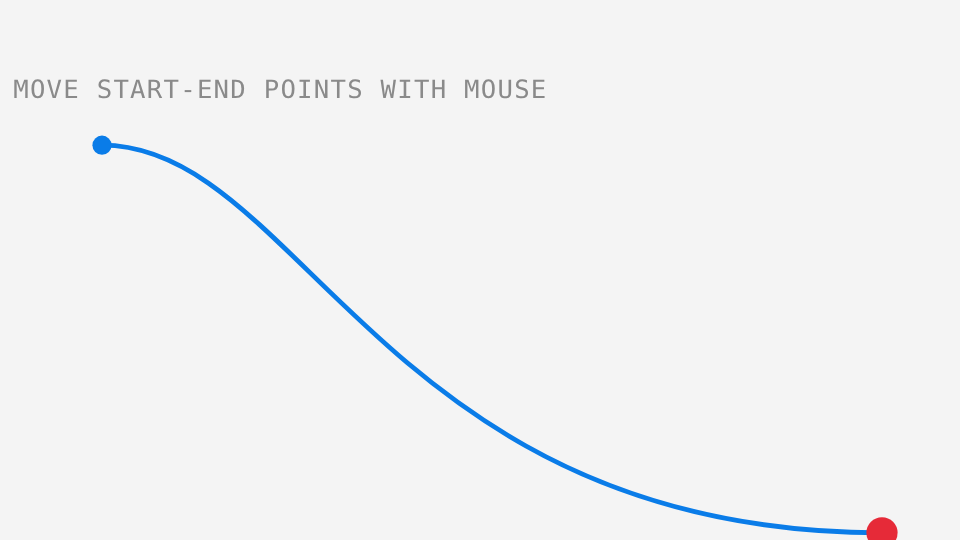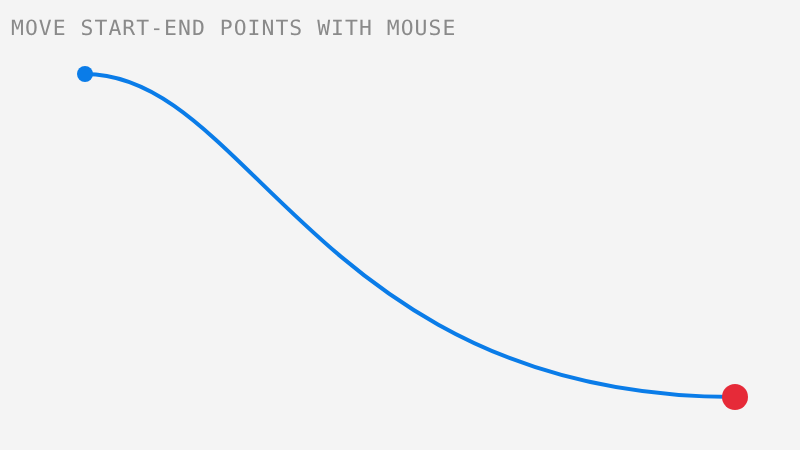--- a/index.html
+++ b/index.html
@@ -12,20 +12,21 @@
     height: 450px;
     overflow: hidden;
     font-family: "DejaVu Sans Mono", "Liberation Mono", monospace;
     background: #f4f4f4;
   }
   #app {
     position: relative;
     width: 800px;
     height: 402px;
     background: #f4f4f4;
+    margin-top: 47px;
   }
   #canvas-stage {
     position: absolute;
     left: 0;
     top: 0;
     width: 800px;
     height: 450px;
   }
   #canvas-stage svg {
     display: block;

